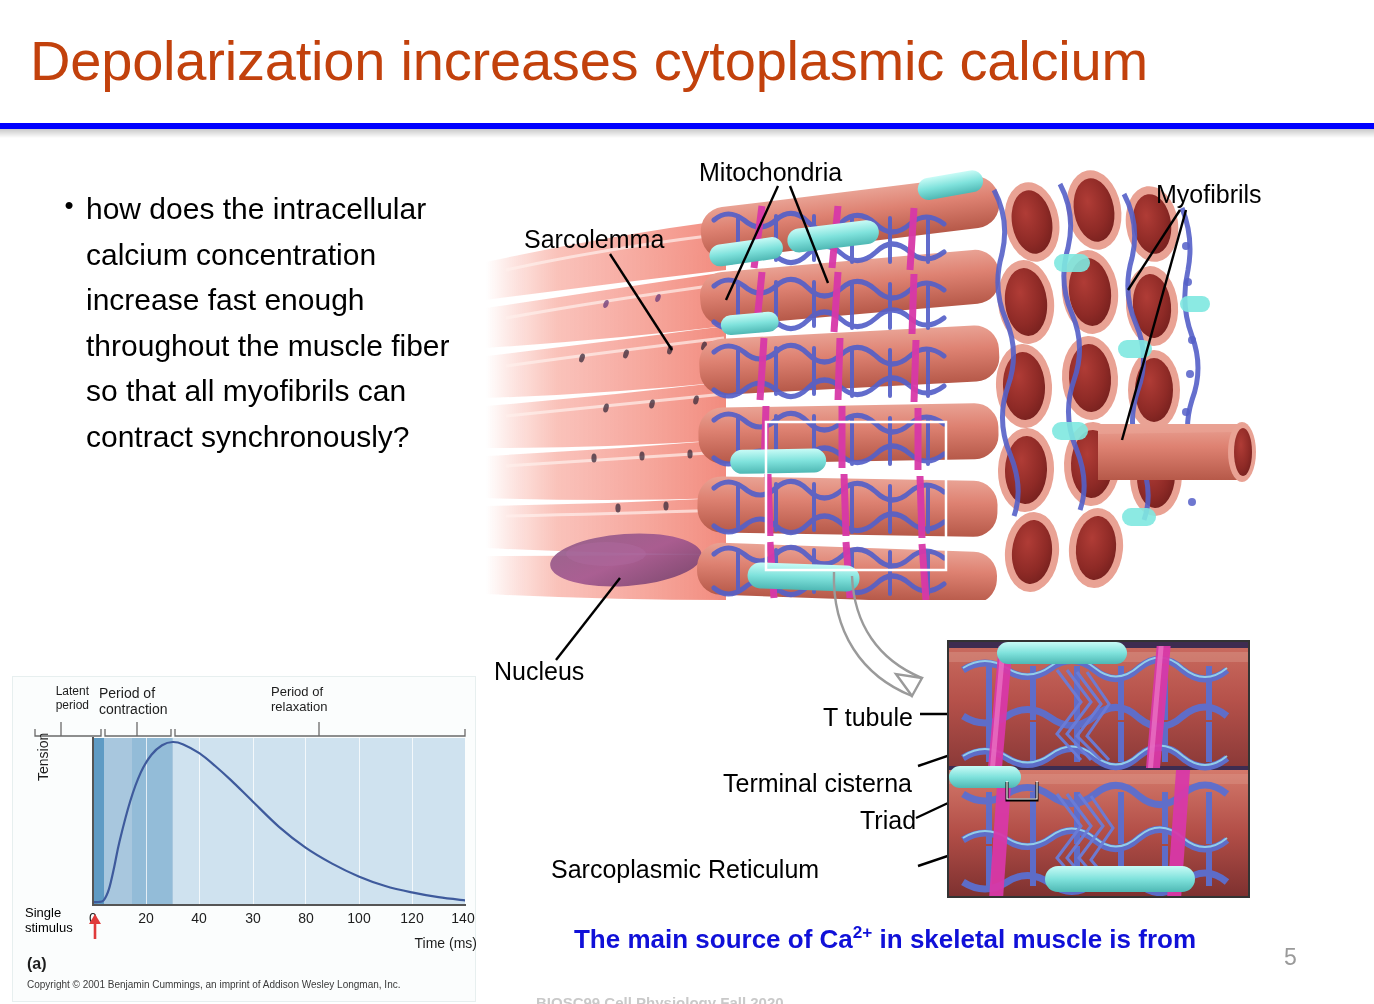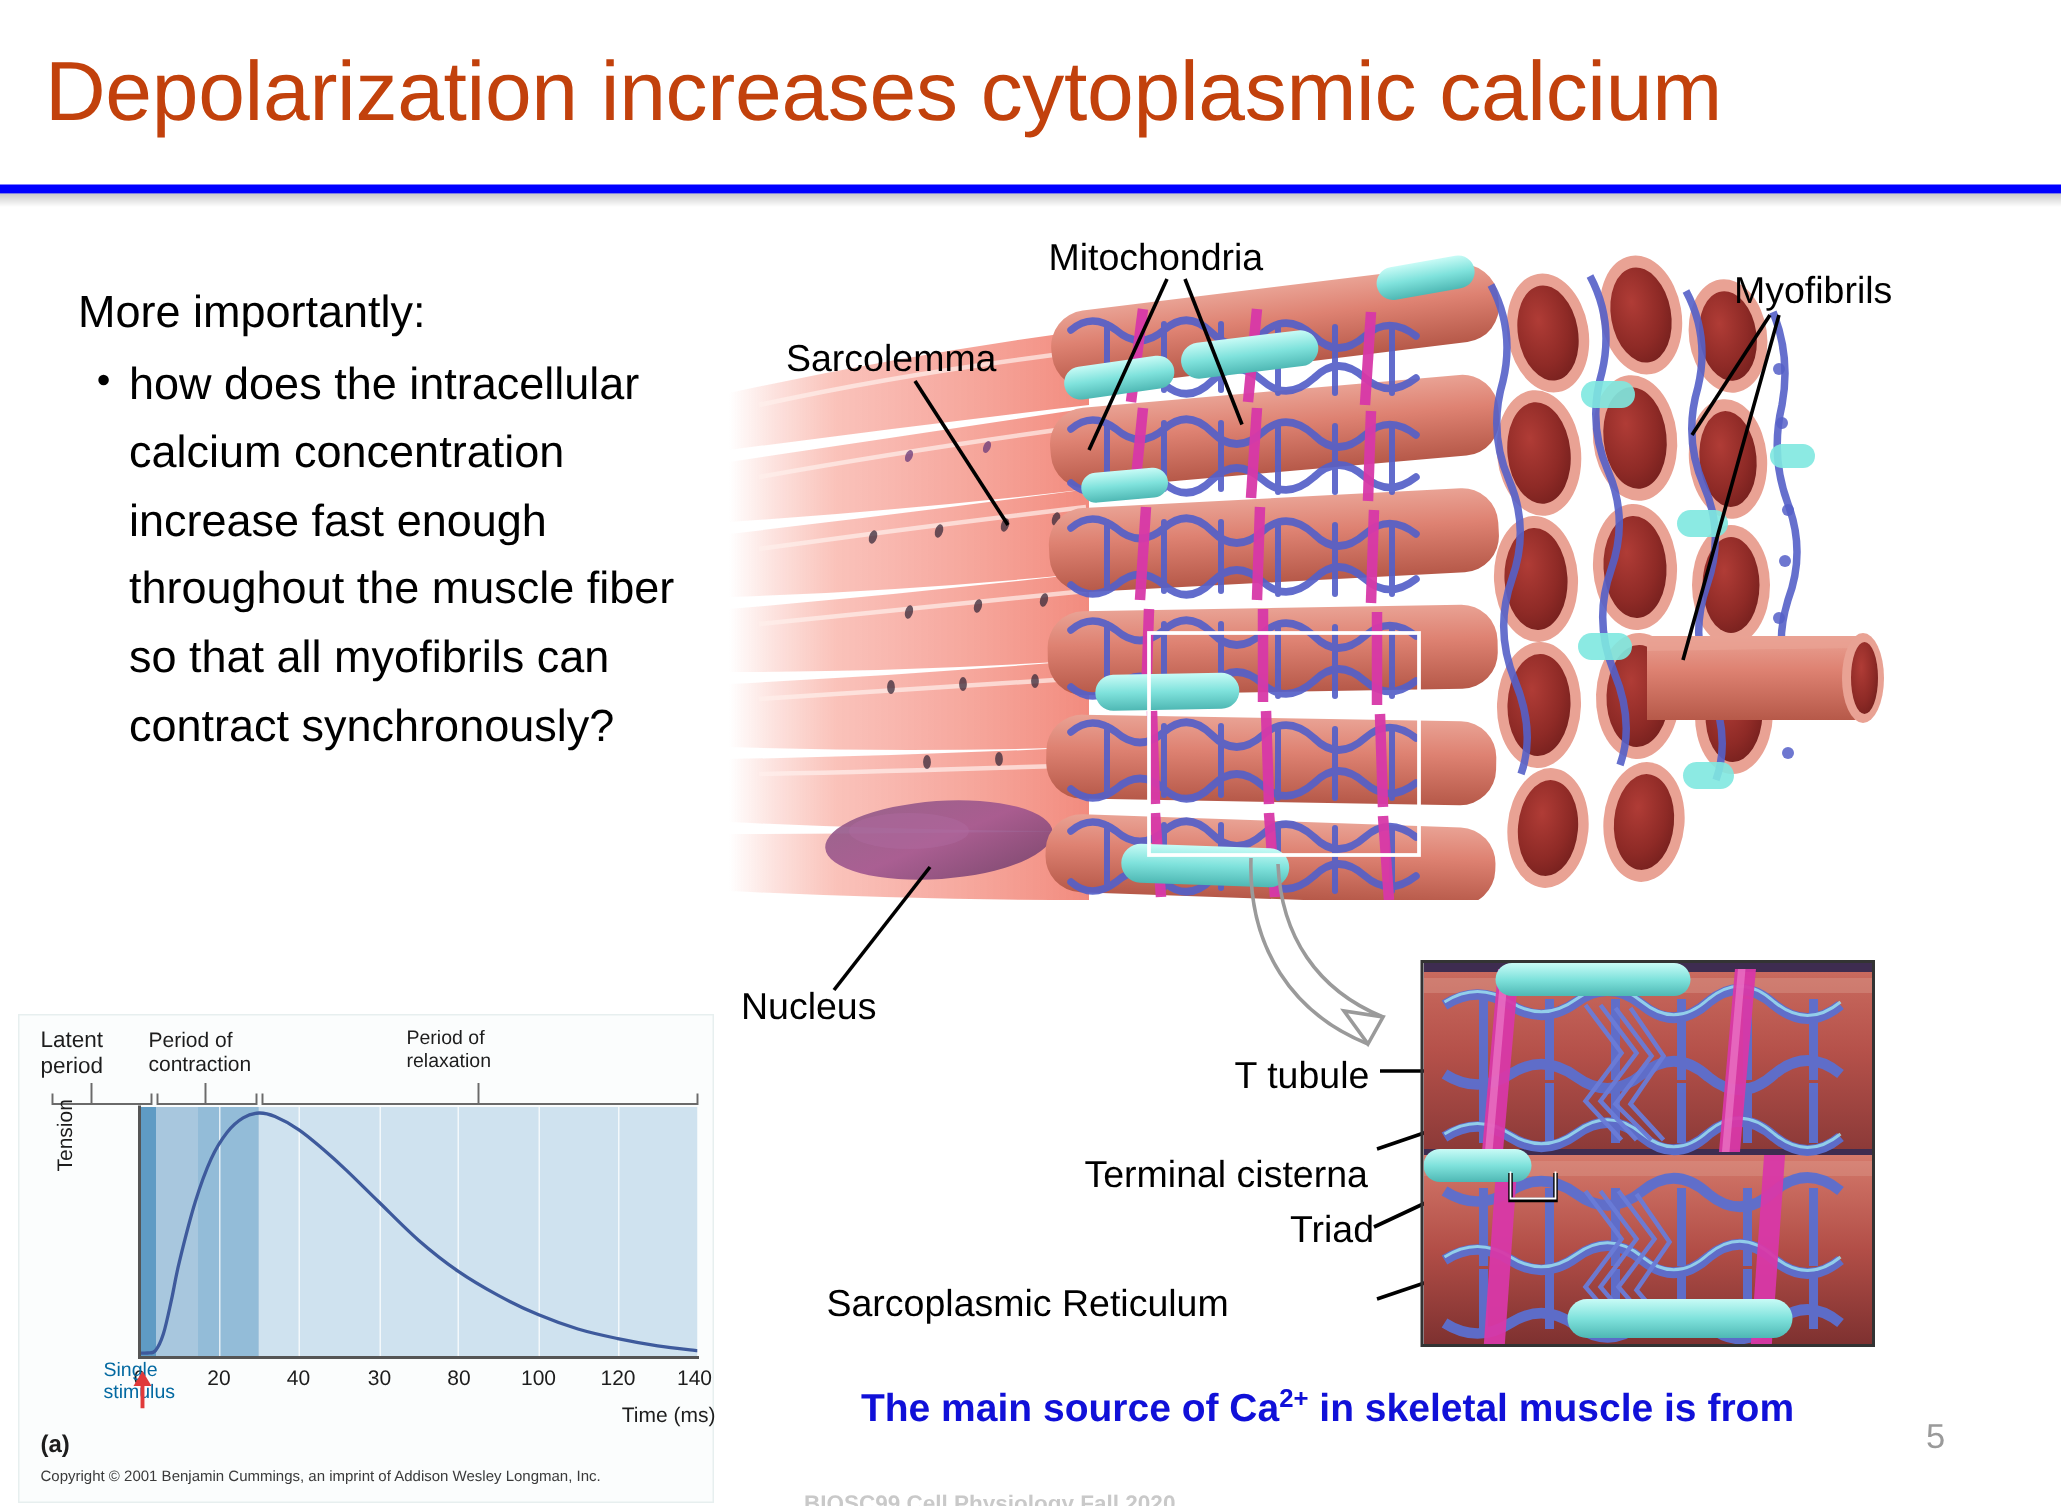--- a/index.html
+++ b/index.html
@@ -42,21 +42,21 @@
   }
   .bullet-text{flex:1;}
 
   
   #tension-figure{
     position:absolute;left:12px;top:676px;width:464px;height:326px;
     background:#fbfdfd;border:1px solid #e7efef;box-sizing:border-box;
     font-family:"Liberation Sans", sans-serif;
   }
   .fig-label{position:absolute;color:#1d1d1d;}
-  #lbl-latent{left:14px;top:8px;font-size:15px;line-height:1.15;width:62px;}
+  #lbl-latent{left:14px;top:8px;font-size:12px;line-height:1.15;width:62px;text-align:right;}
   #lbl-contraction{left:86px;top:8px;font-size:14px;line-height:1.15;width:110px;}
   #lbl-relaxation{left:258px;top:8px;font-size:13px;line-height:1.15;width:110px;}
 
   #bracket-svg{position:absolute;left:0;top:0;width:464px;height:326px;pointer-events:none;}
 
   #plot-area{
     position:absolute;left:80px;top:61px;width:372px;height:166px;
     overflow:hidden;
   }
   .band{position:absolute;top:0;height:100%;}
@@ -80,21 +80,21 @@
   .xtick{
     position:absolute;top:233px;font-size:14px;color:#1d1d1d;
     transform:translateX(-50%);
   }
   #xlabel{
     position:absolute;left:0;top:258px;width:464px;text-align:right;
     font-size:14px;color:#1d1d1d;padding-left:74px;box-sizing:border-box;
   }
   #lbl-stimulus{
     position:absolute;left:12px;top:229px;font-size:13px;line-height:1.15;
-    color:#0369a1;width:66px;margin-left:44px;
+    color:#000000;width:66px;
   }
   #stimulus-arrow{position:absolute;left:74px;top:236px;width:16px;height:26px;}
   #fig-letter{position:absolute;left:14px;top:278px;font-size:16px;font-weight:bold;color:#1d1d1d;}
   #fig-copyright{position:absolute;left:14px;top:302px;font-size:10px;color:#3a3a3a;white-space:nowrap;}
 
   
   #muscle-figure{
     position:absolute;left:486px;top:150px;width:818px;height:470px;
   }
   #muscle-svg{position:absolute;left:0;top:0;width:818px;height:470px;}
@@ -142,21 +142,20 @@
 </head>
 <body>
 
 <div class="slide">
 
   <div id="slide-title">Depolarization increases cytoplasmic calcium</div>
   <div id="title-divider"></div>
   <div id="title-divider-shadow"></div>
 
   <div id="body-text">
-    <div id="lead-line">More importantly:</div>
     <div class="bullet-row">
       <div class="bullet-dot">•</div>
       <div class="bullet-text">how does the intracellular calcium concentration increase fast enough throughout the muscle fiber so that all myofibrils can contract synchronously?</div>
     </div>
   </div>
 
   <div id="tension-figure">
 
     <div class="fig-label" id="lbl-latent">Latent period</div>
     <div class="fig-label" id="lbl-contraction">Period of contraction</div>

